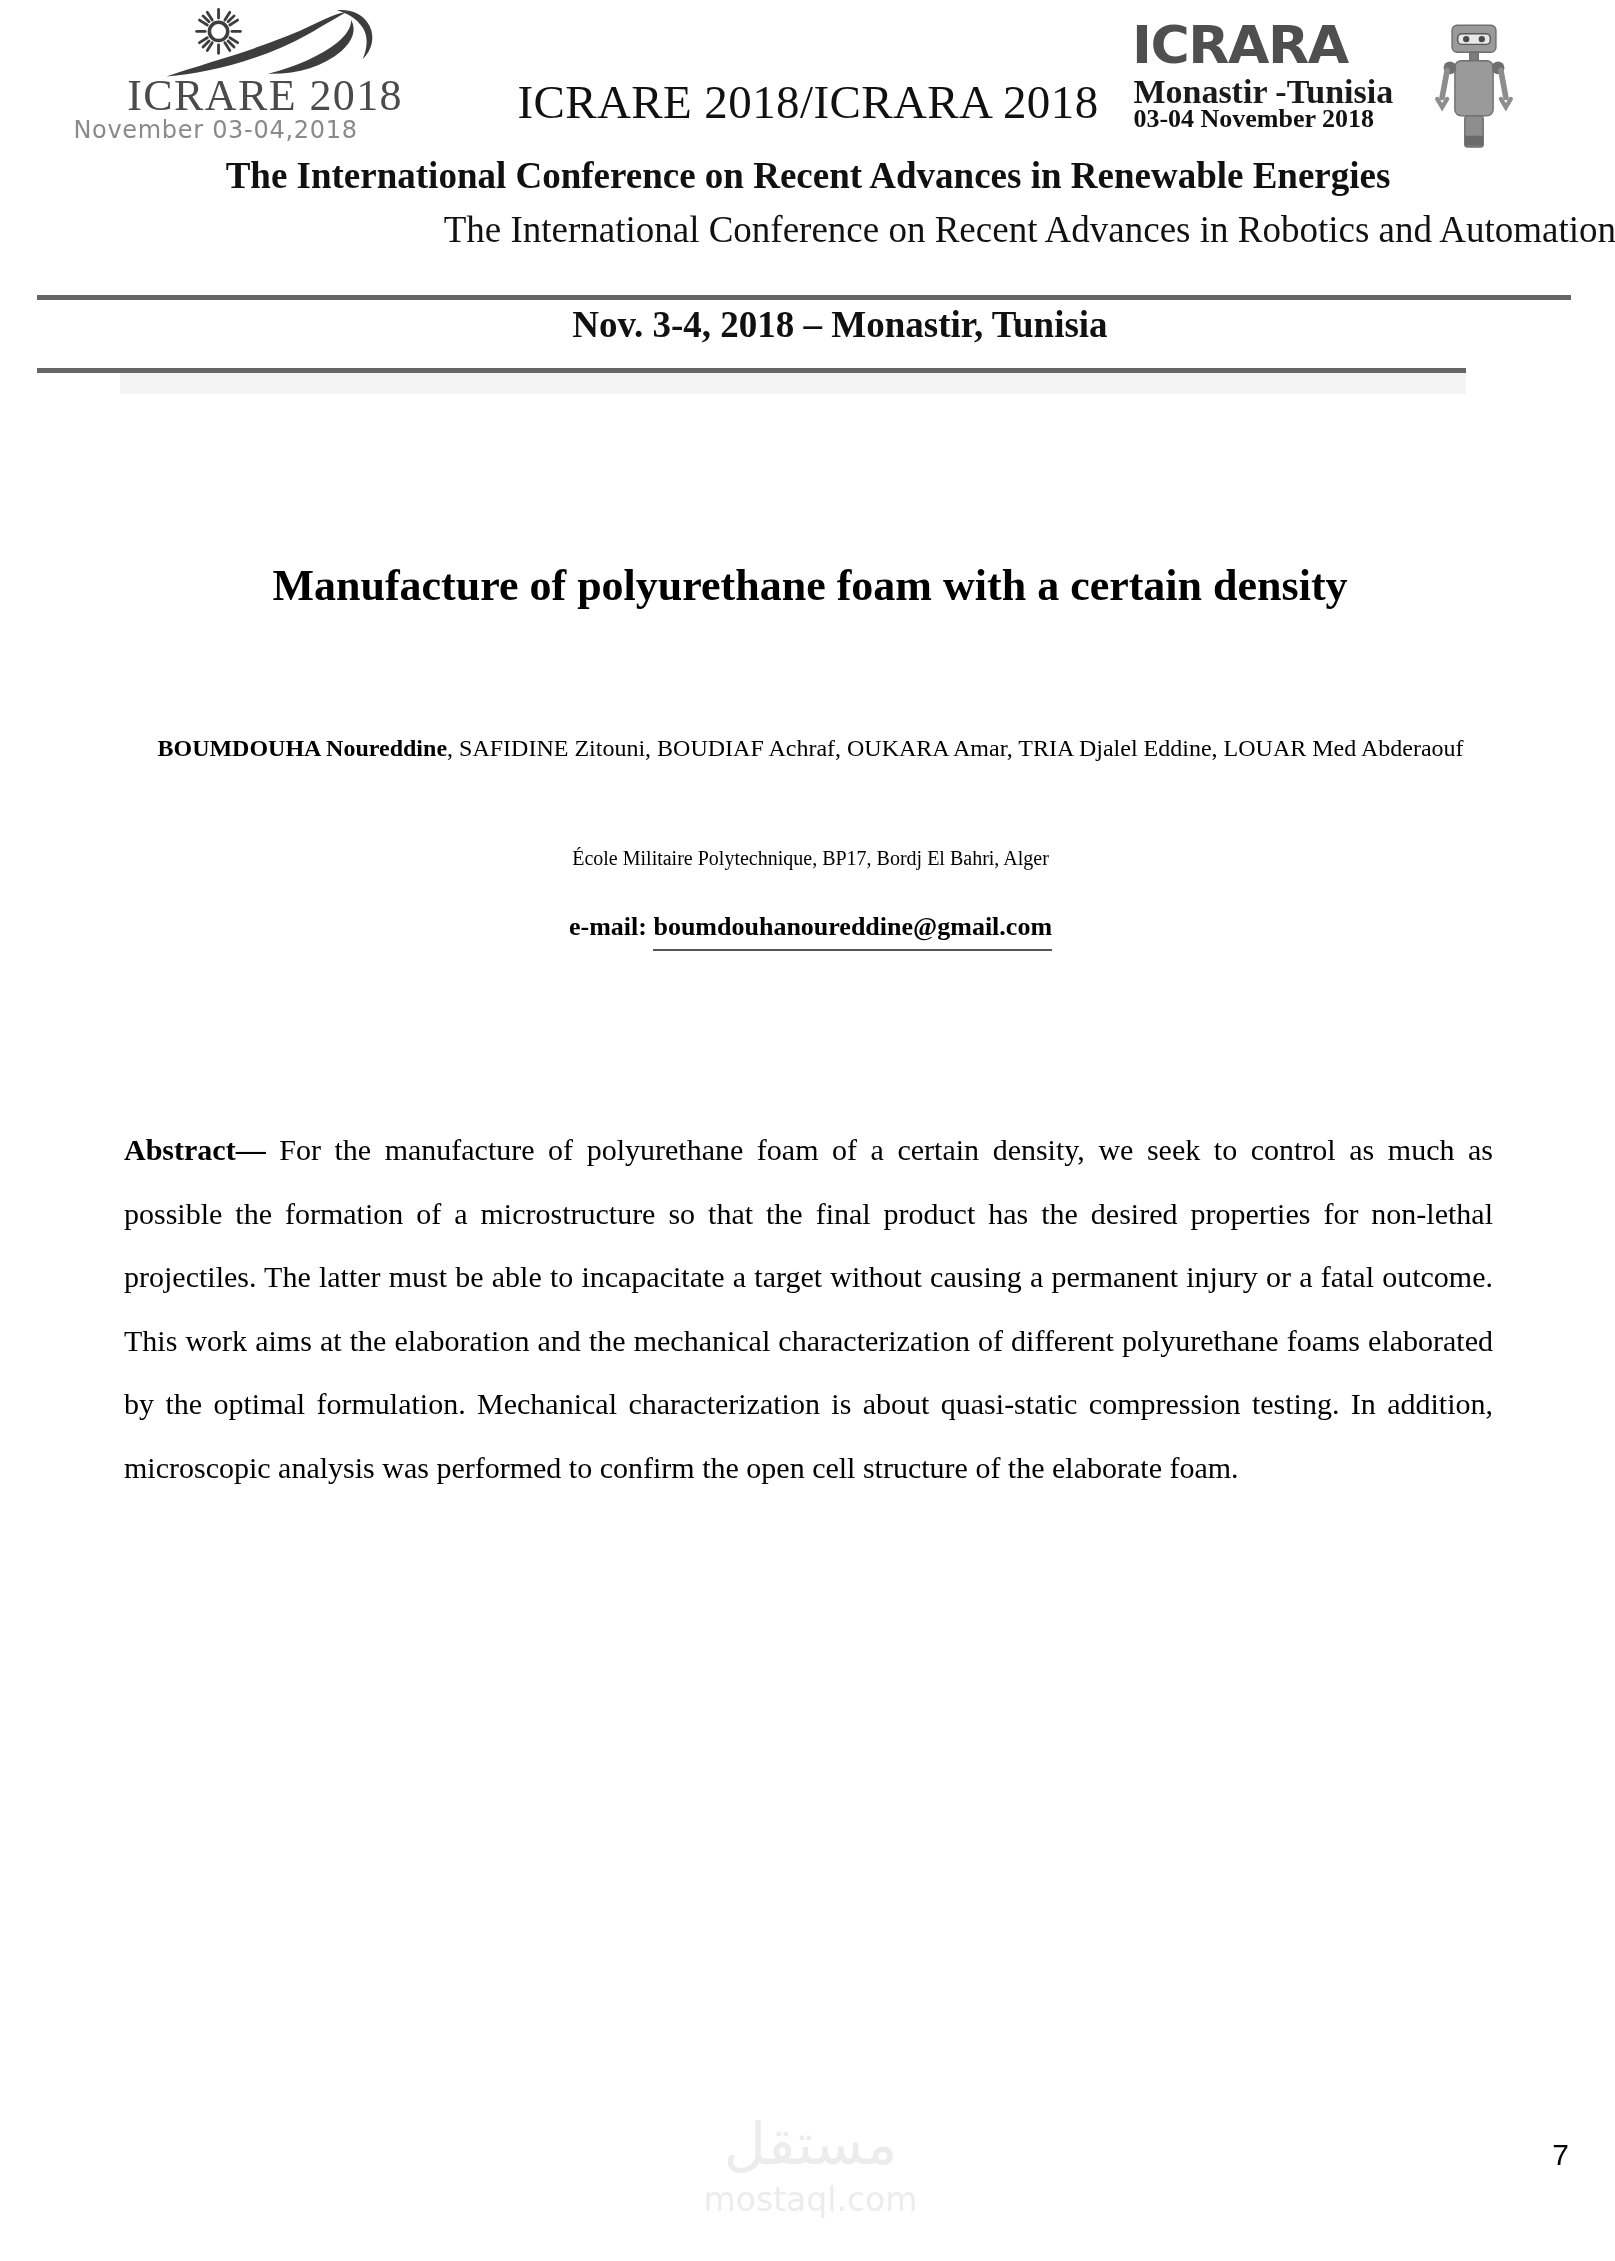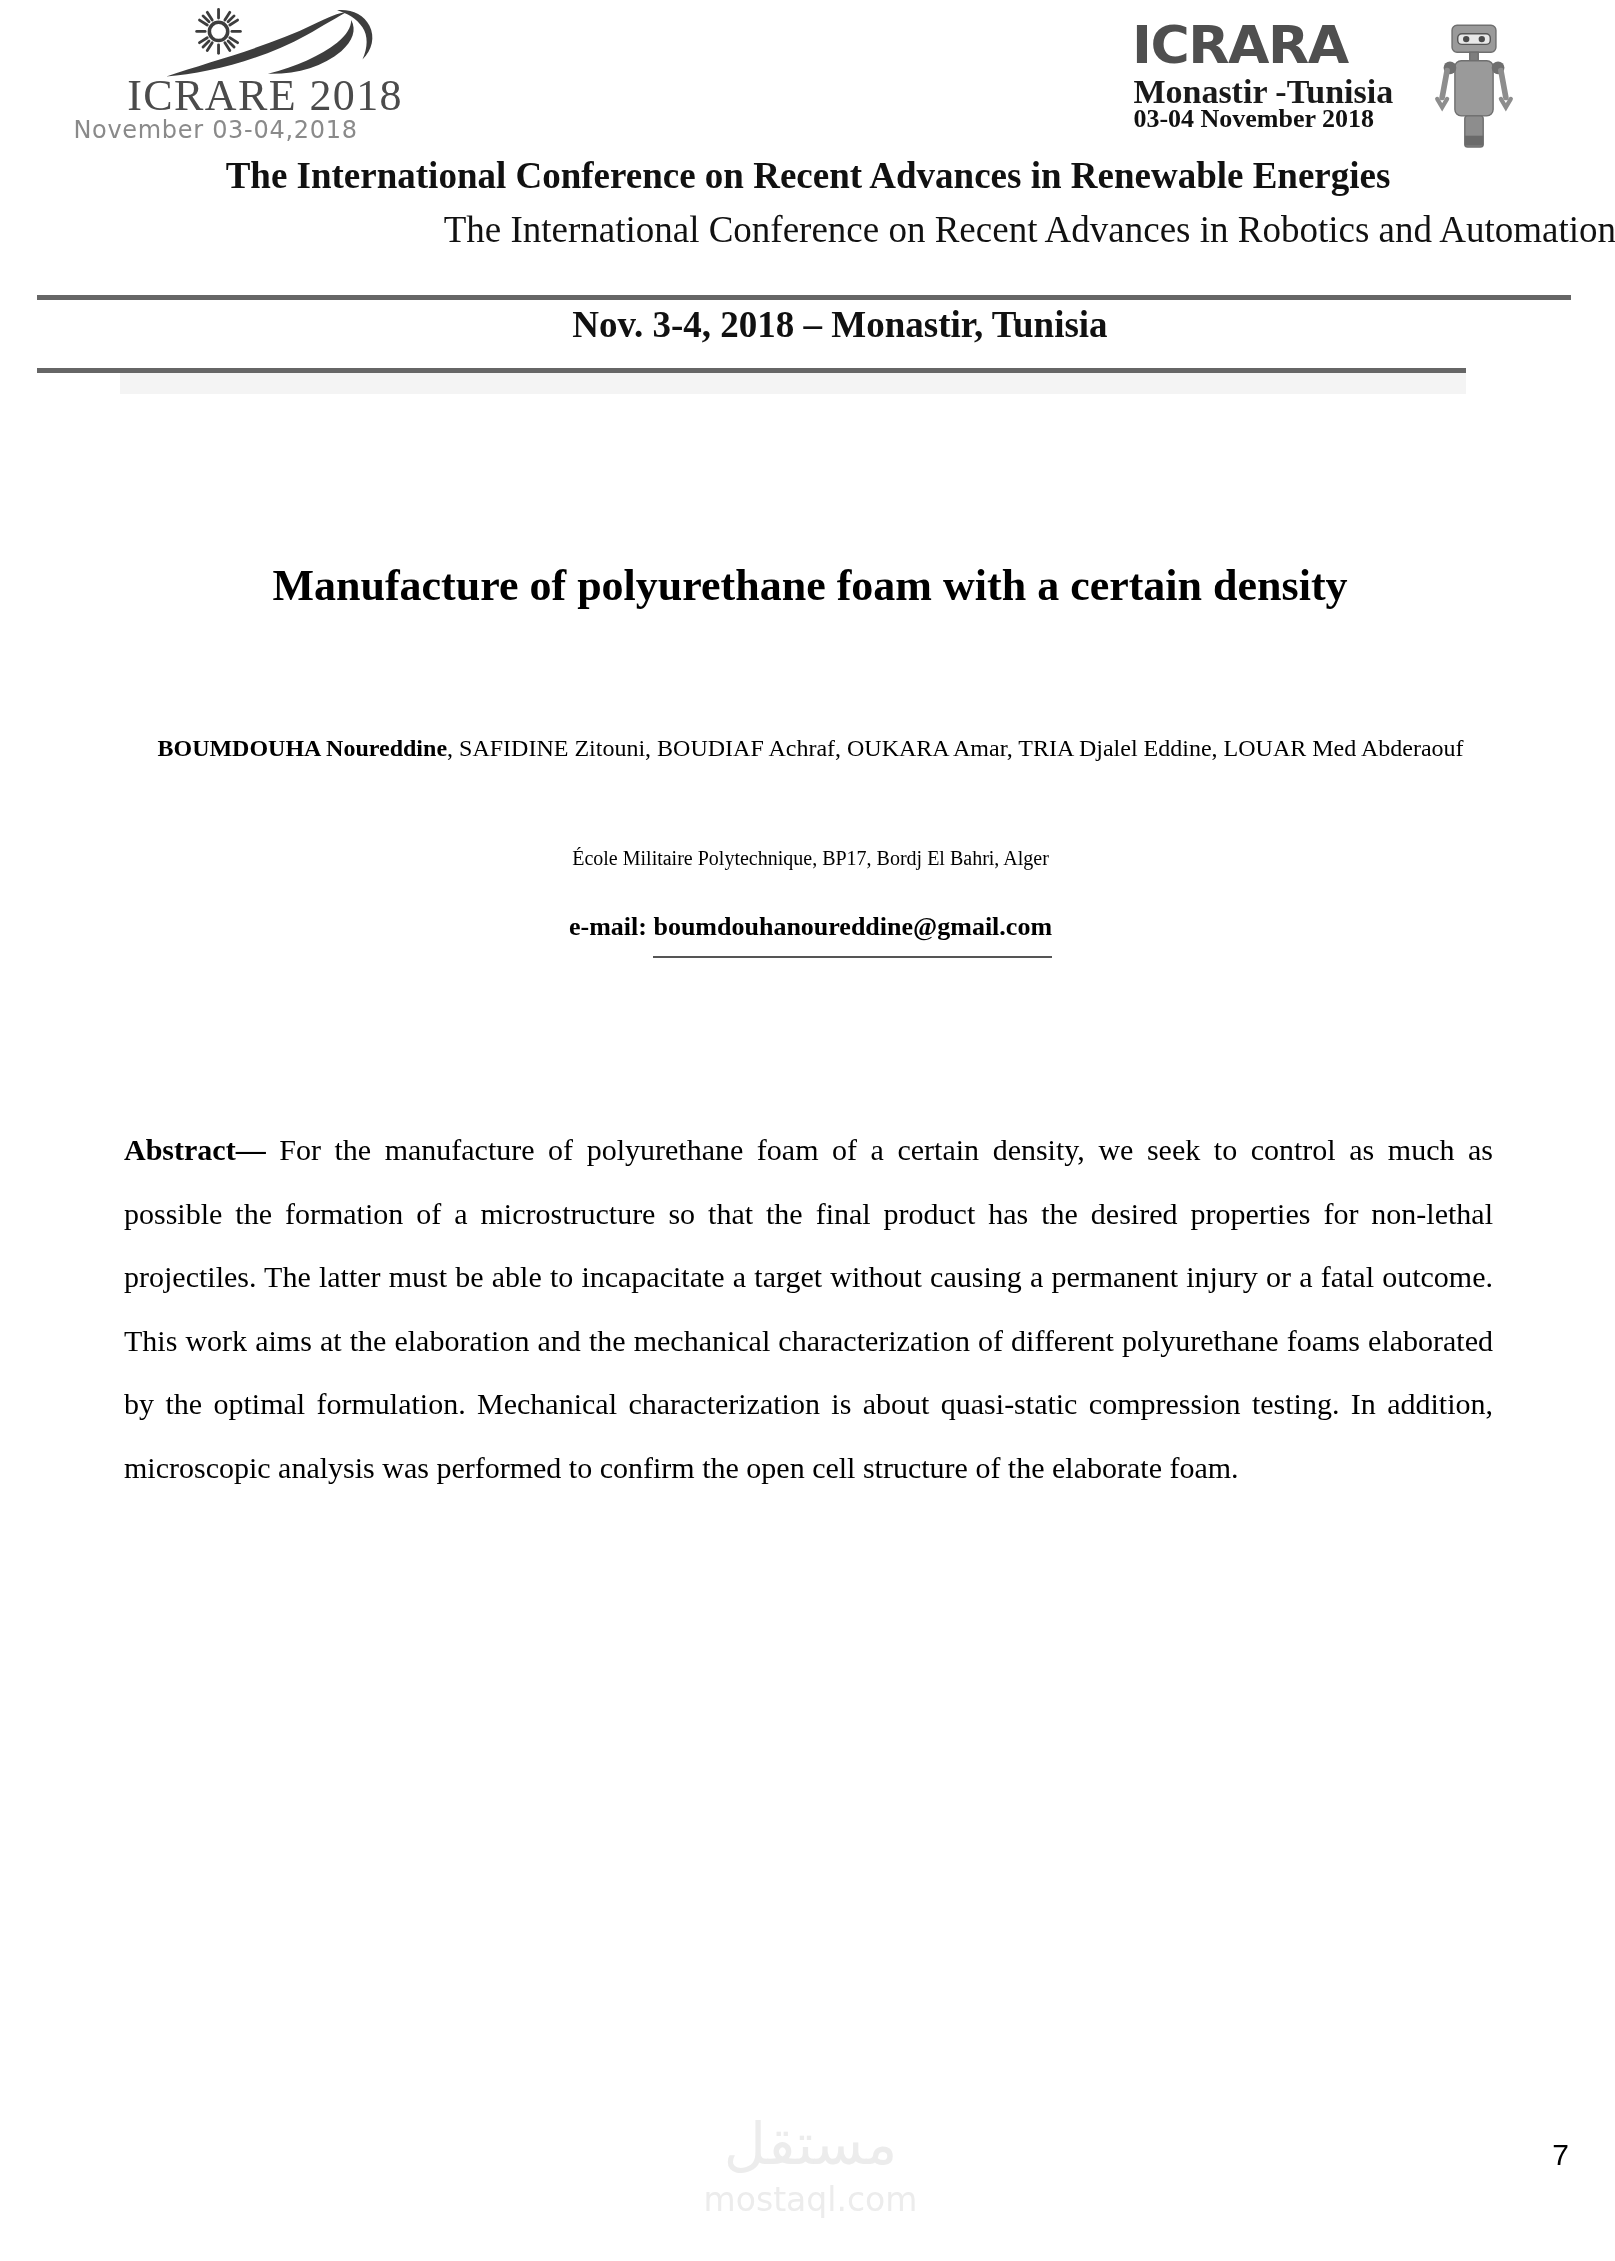--- a/index.html
+++ b/index.html
@@ -249,21 +249,21 @@
     font-size: 26px;
     line-height: 1.5;
     color: #000000;
   }
   .email-line .label {
     font-weight: bold;
   }
   .email-line .addr {
     font-weight: bold;
     border-bottom: 2.8px solid #555555;
-    padding-bottom: 15px;
+    padding-bottom: 8px;
   }
 
   
   .abstract {
     position: absolute;
     left: 124px;
     top: 1118px;
     width: 1369px;
     text-align: justify;
     font-family: "Liberation Serif", serif;
@@ -391,20 +391,21 @@
           <path d="M27 74 L20 112" stroke="#8d8d8d" stroke-width="8" fill="none" stroke-linecap="round"></path>
           <path d="M103 74 L110 112" stroke="#8d8d8d" stroke-width="8" fill="none" stroke-linecap="round"></path>
           <path d="M13 114 L20 126 L27 114" fill="none" stroke="#8d8d8d" stroke-width="6" stroke-linecap="round"></path>
           <path d="M103 114 L110 126 L117 114" fill="none" stroke="#8d8d8d" stroke-width="6" stroke-linecap="round"></path>
           <rect x="52" y="138" width="26" height="44" rx="4" fill="#8d8d8d"></rect>
           <rect x="52" y="166" width="26" height="14" fill="#6a6a6a" stroke="none"></rect>
         </g>
       </svg>
     </div>
 
+    <div class="mast-line-1">ICRARE 2018/ICRARA 2018</div>
     <div class="mast-line-2">The International Conference on Recent Advances in Renewable Energies</div>
     <div class="mast-line-3">The International Conference on Recent Advances in Robotics and Automation</div>
 
     <div class="rule-top"></div>
     <div class="mast-line-4">Nov.  3-4, 2018 – Monastir, Tunisia</div>
     <div class="rule-bottom"></div>
     <div class="gray-band"></div>
   </div>
 
   <h1 class="paper-title">Manufacture of polyurethane foam with a certain density</h1>

